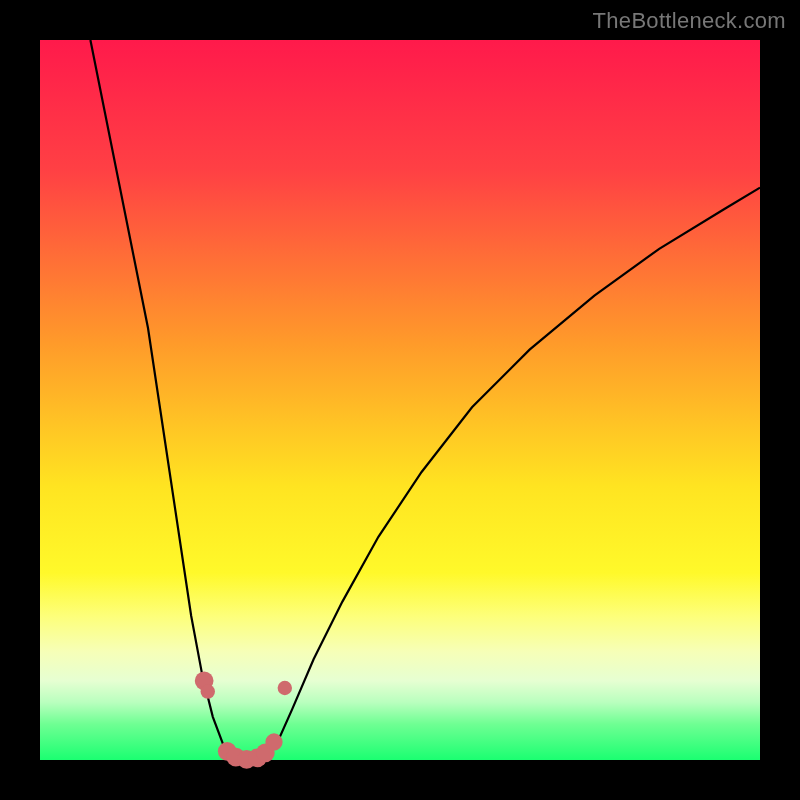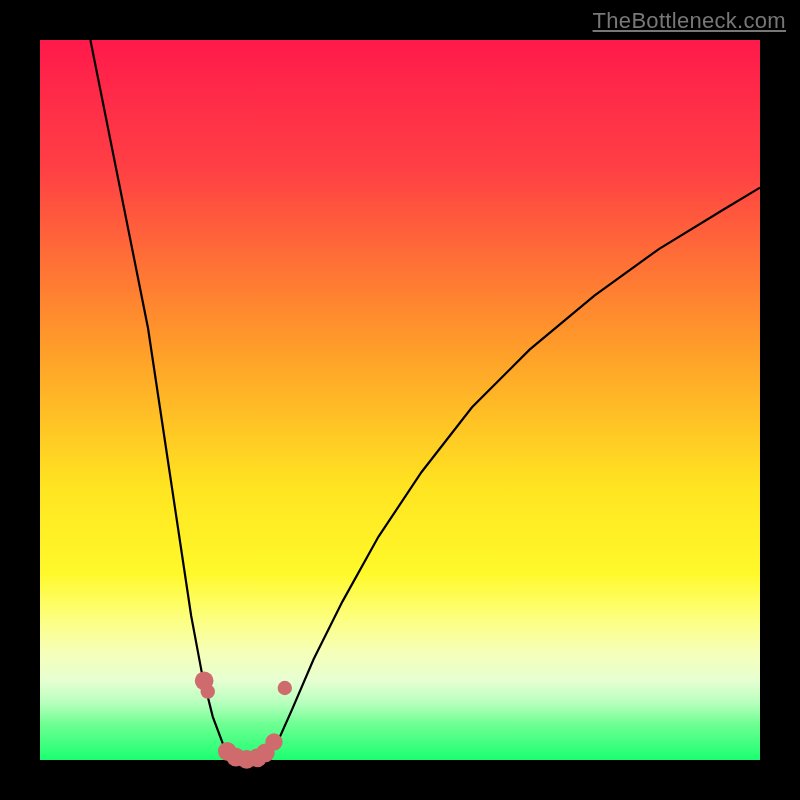--- a/index.html
+++ b/index.html
@@ -28,21 +28,20 @@
     
   }
   .watermark {
     position: absolute;
     top: 8px;
     right: 14px;
     color: #777;
     font-size: 22px;
     font-weight: 500;
     letter-spacing: 0.3px;
-    text-decoration: underline;
   }
   svg.curve {
     position: absolute;
     left: 0;
     top: 0;
     width: 720px;
     height: 720px;
     overflow: visible;
   }
   .curve-path {

